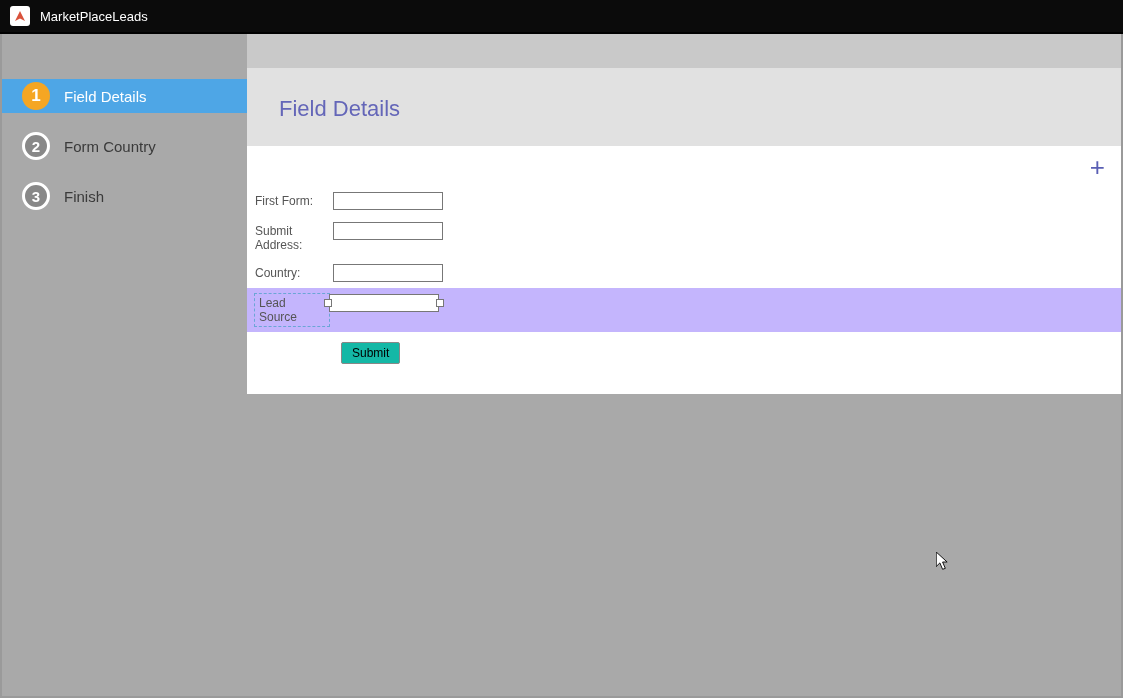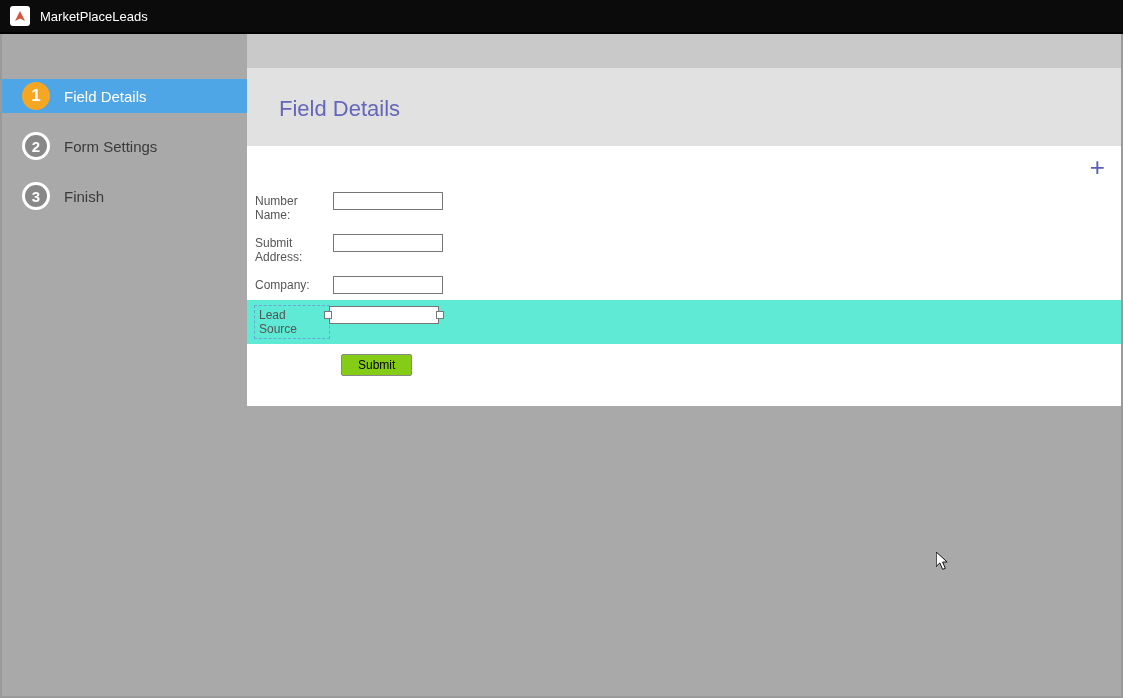--- a/index.html
+++ b/index.html
@@ -22,29 +22,29 @@
     .page-title-area { background: #e1e1e1; padding: 28px 32px 24px; }
     .page-title-area h1 { font-size: 22px; font-weight: 400; color: #6466b8; }
     .form-area { background: #fff; position: relative; padding: 0 0 30px 0; }
     .plus-row { height: 36px; position: relative; }
     .plus-icon { position: absolute; right: 16px; top: 8px; font-size: 26px; color: #5a5fb4; font-weight: 300; cursor: pointer; line-height: 1; }
     .form-table { padding: 4px 8px 0 8px; }
     .field-row { display: flex; align-items: flex-start; padding: 6px 0 6px 0; }
     .field-row .flabel { width: 78px; font-size: 12px; color: #555; padding-top: 2px; word-wrap: break-word; }
     .field-row .finput { width: 110px; height: 18px; border: 1px solid #777; font-size: 12px; padding: 0 2px; }
     .field-row.twoline .flabel { line-height: 1.2; }
-    .field-row.selected { background: #5eead4; margin: 0 -8px; padding-left: 8px; padding-right: 24px; position: relative; }
+    .field-row.selected { background: #c4b5fd; margin: 0 -8px; padding-left: 8px; padding-right: 24px; position: relative; }
     .field-row.selected .flabel { outline: 1px dashed #6aa6d6; padding: 2px 4px; width: 74px; }
     .field-row.selected .finput-wrap { position: relative; display: inline-block; }
     .field-row.selected .finput-wrap::before,
     .field-row.selected .finput-wrap::after { content: ""; position: absolute; top: 50%; width: 6px; height: 6px; background: #fff; border: 1px solid #777; transform: translateY(-50%); }
     .field-row.selected .finput-wrap::before { left: -5px; }
     .field-row.selected .finput-wrap::after { right: -5px; }
     .submit-row { padding: 10px 0 0 86px; }
-    .submit-btn { font-size: 12px; padding: 3px 16px; border: 1px solid #888; background: #84cc16; border-radius: 2px; cursor: pointer; }
+    .submit-btn { font-size: 12px; padding: 3px 10px; border: 1px solid #888; background: #14b8a6; border-radius: 2px; cursor: pointer; }
     .cursor-pointer { position: absolute; left: 936px; top: 552px; pointer-events: none; }
     .cursor-pointer svg { width: 15px; height: 20px; fill: #000; }
   </style>
 </head>
 <body>
 
 <div class="titlebar">
   <span class="icon-box">
     <svg viewBox="0 0 24 24">
         <path d="M12 2 L2 22 L12 17 L22 22 Z"></path>
@@ -54,53 +54,53 @@
 </div>
 
 <div class="workspace">
   <div class="sidebar">
     <div class="step active step-1">
       <span class="badge">1</span>
       <span class="label">Field Details</span>
     </div>
     <div class="step inactive step-2">
       <span class="badge">2</span>
-      <span class="label">Form Settings</span>
+      <span class="label">Form Country</span>
     </div>
     <div class="step inactive step-3">
       <span class="badge">3</span>
       <span class="label">Finish</span>
     </div>
   </div>
 
   <div class="content">
     <div class="header-strip"></div>
     <div class="page-title-area">
       <h1>Field Details</h1>
     </div>
     <div class="form-area">
       <div class="plus-row">
         <span class="plus-icon">+</span>
       </div>
       <div class="form-table">
 
         <div class="field-row">
-          <span class="flabel">Number Name:</span>
+          <span class="flabel">First Form:</span>
           <input class="finput" type="text" value="" style="">
         </div>
 
 
         <div class="field-row">
           <span class="flabel">Submit Address:</span>
           <input class="finput" type="text" value="" style="">
         </div>
 
 
         <div class="field-row">
-          <span class="flabel">Company:</span>
+          <span class="flabel">Country:</span>
           <input class="finput" type="text" value="" style="">
         </div>
 
 
 
         <div class="field-row selected">
           <span class="flabel">Lead Source</span>
           <span class="finput-wrap">
             <input class="finput" type="text" value="" style="">
           </span>

